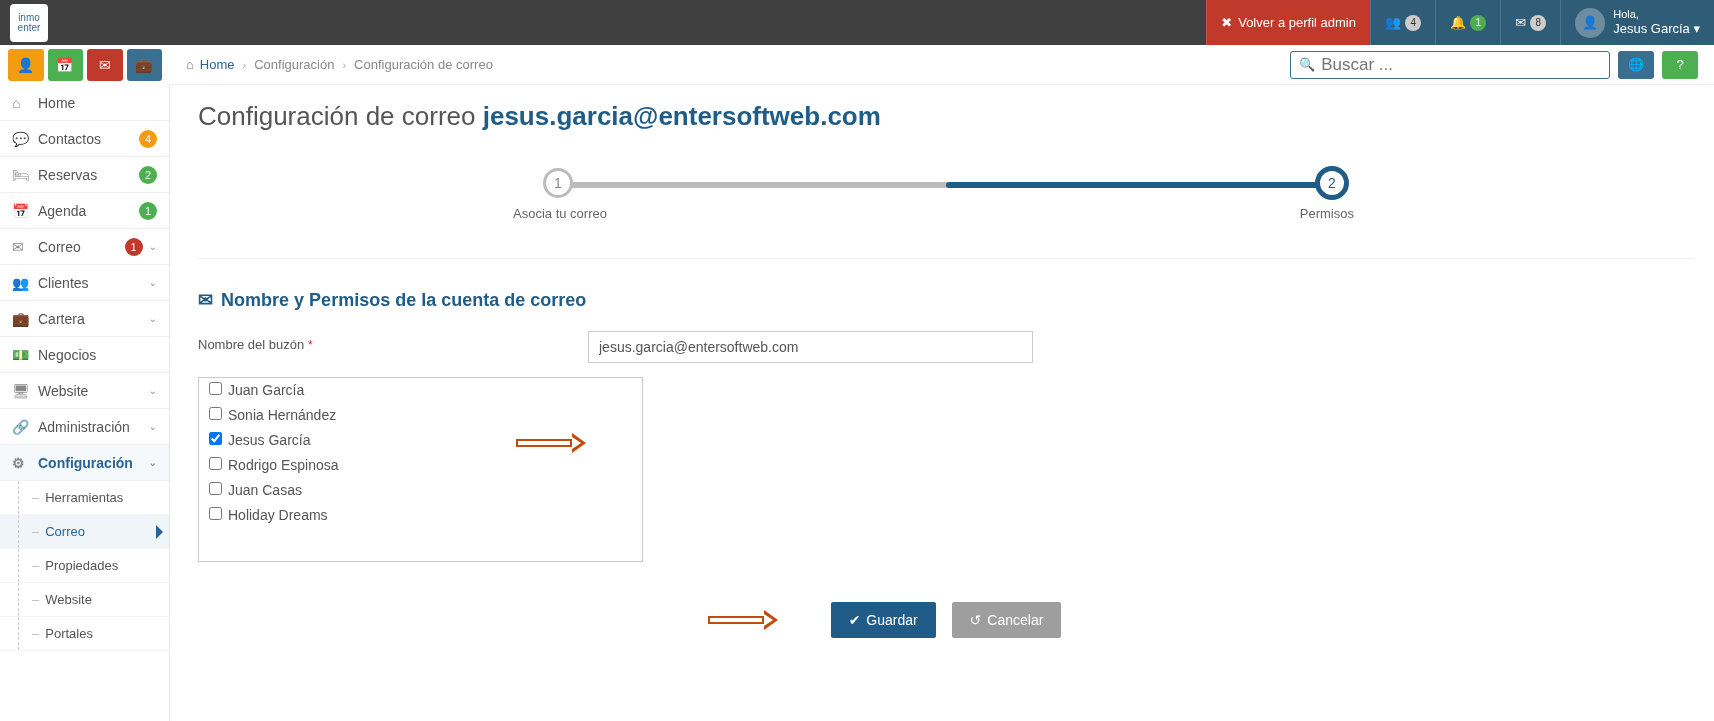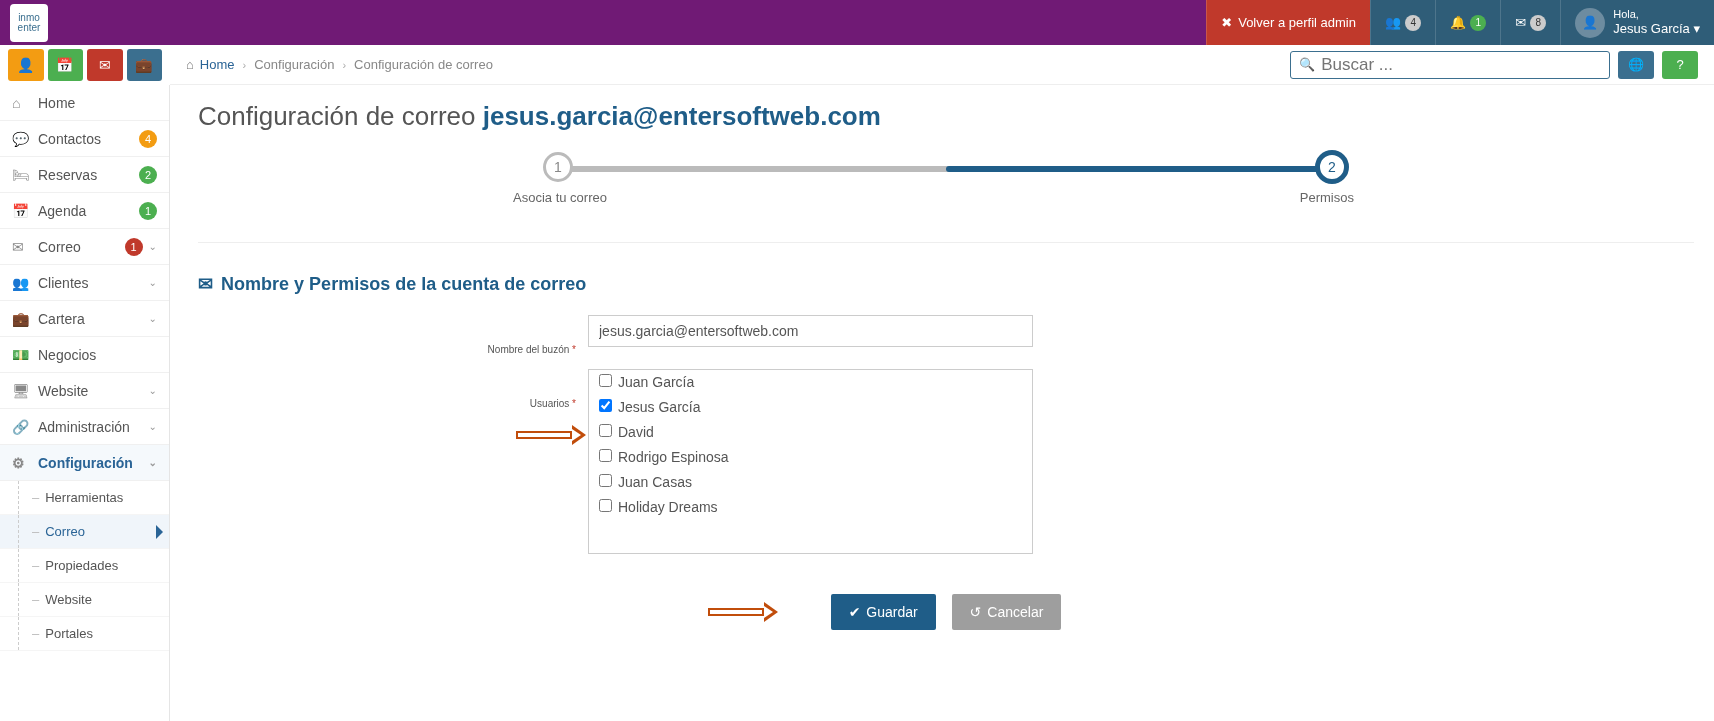--- a/index.html
+++ b/index.html
@@ -1,19 +1,19 @@
 <!DOCTYPE html>
 <html><head>
 <meta charset="utf-8">
 <style>
 * { margin:0; padding:0; box-sizing:border-box; font-family:"Helvetica Neue",Arial,sans-serif; }
 body { background:#fff; font-size:14px; color:#333; }
 
 
-.topbar { height:45px; background:#701a75; color:#fff; display:flex; align-items:center; }
+.topbar { height:45px; background:#404040; color:#fff; display:flex; align-items:center; }
 .logo-box { width:38px; height:38px; margin:0 6px 0 10px; background:#fff; border-radius:4px; display:flex; align-items:center; justify-content:center; color:#3b6f8f; font-size:10px; text-align:center; line-height:1; }
 .app-title { font-size:20px; font-weight:300; }
 .topbar-right { margin-left:auto; display:flex; align-items:stretch; height:100%; }
 .top-btn { display:flex; align-items:center; padding:0 14px; border-left:1px solid rgba(255,255,255,.15); color:#fff; font-size:13px; cursor:pointer; }
 .top-btn.red { background:#c0392b; }
 .top-btn.dkblue { background:#2f5d78; }
 .top-btn .ticon { margin-right:6px; }
 .badge-sm { background:#ccc; color:#333; border-radius:50%; width:16px; height:16px; font-size:10px; display:inline-flex; align-items:center; justify-content:center; margin-left:4px; }
 .badge-green { background:#4caf50; color:#fff; }
 .avatar { width:30px; height:30px; border-radius:50%; background:#6d8ca0; margin-right:8px; display:flex; align-items:center; justify-content:center; }
@@ -45,41 +45,41 @@
 .crumb-bar a { color:#2a6496; text-decoration:none; }
 .crumb-bar .sep { color:#aaa; margin:0 8px; font-size:11px; }
 .crumb-bar .cur { color:#888; }
 .search-wrap { margin-left:auto; display:flex; align-items:center; gap:8px; }
 .search-box { display:flex; align-items:center; border:1px solid #3b6f8f; border-radius:3px; height:28px; width:320px; padding:0 8px; color:#3b6f8f; }
 .search-box input { border:none; outline:none; flex:1; font-size:17px; color:#333; }
 .sqbtn { width:36px; height:28px; background:#3b6f8f; color:#fff; display:flex; align-items:center; justify-content:center; border-radius:3px; cursor:pointer; }
 .sqbtn.green { background:#4caf50; }
 
 .content { padding:10px 20px 30px 28px; }
-h1.page-title { font-size:26px; font-weight:400; color:#555; margin:6px 0 20px; }
+h1.page-title { font-size:26px; font-weight:400; color:#555; margin:6px 0 36px; }
 h1.page-title .em { color:#1f5d88; font-weight:600; }
 
 
 .stepper { position:relative; height:60px; margin:10px 360px 30px 360px; }
 .step-line { position:absolute; top:14px; left:0; right:0; height:6px; background:#bbb; border-radius:3px; }
 .step-line .fill { position:absolute; top:0; bottom:0; left:50%; right:0; background:#1f5d88; border-radius:3px; }
 .step { position:absolute; top:0; width:30px; height:30px; border-radius:50%; background:#fff; border:3px solid #bbb; display:flex; align-items:center; justify-content:center; color:#888; font-size:14px; }
 .step.done { border-color:#1f5d88; color:#1f5d88; border-width:5px; width:34px; height:34px; top:-2px; }
 .step1 { left:-15px; }
 .step2 { right:-15px; }
 .step-label { position:absolute; top:38px; font-size:13px; color:#666; white-space:nowrap; }
 .step-label.l1 { left:-45px; }
 .step-label.l2 { right:-20px; }
 
 hr.sep-line { border:none; border-top:1px solid #eee; margin:0 0 30px; }
 
 .section-title { color:#1f5d88; font-size:18px; font-weight:600; display:flex; align-items:center; gap:8px; margin-bottom:20px; }
 
 .form-row { display:flex; align-items:flex-start; margin-bottom:14px; }
-.form-label { width:390px; text-align:right; padding-right:12px; padding-top:6px; color:#555; font-size:10px;margin-top:23px; }
+.form-label { width:390px; text-align:left; padding-right:12px; padding-top:6px; color:#555; font-size:13px; }
 .req { color:#c0392b; }
 .form-control { width:445px; height:32px; border:1px solid #ccc; padding:0 10px; font-size:14px; color:#555; }
 .user-list-box { width:445px; height:185px; border:1px solid #ccc; overflow-y:scroll; padding:4px 10px; position:relative; }
 .user-row { display:flex; align-items:flex-start; height:25px; font-size:14px; color:#555; }
 .user-row input { margin-right:6px; }
 
 .btn-row { text-align:center; margin-top:40px; }
 .btn { display:inline-flex; align-items:center; gap:6px; height:36px; padding:0 18px; border:none; color:#fff; font-size:14px; border-radius:2px; cursor:pointer; }
 .btn-primary { background:#1f5d88; }
 .btn-secondary { background:#9e9e9e; margin-left:12px; }
@@ -272,35 +272,32 @@
     </div>
 
     <div class="form-row">
       <div class="form-label">
         <span>Nombre del buzón</span> <span class="req">*</span>
       </div>
       <input class="form-control" value="jesus.garcia@entersoftweb.com" style="">
     </div>
 
     <div class="form-row" style="position:relative;">
-      <div class="form-label">
-        <span>Usuarios</span> <span class="req">*</span>
-      </div>
       <div class="user-list-box" id="user-list">
           <div class="user-row">
             <input type="checkbox" style="">
     <span>Juan García</span>
+          </div>
+          <div class="user-row">
+            <input type="checkbox" style="">
+    <span>Sonia Hernández</span>
           </div>
           <div class="user-row">
             <input type="checkbox" checked="" style="">
     <span>Jesus García</span>
-          </div>
-          <div class="user-row">
-            <input type="checkbox" style="">
-    <span>David</span>
           </div>
           <div class="user-row">
             <input type="checkbox" style="">
     <span>Rodrigo Espinosa</span>
           </div>
           <div class="user-row">
             <input type="checkbox" style="">
     <span>Juan Casas</span>
           </div>
           <div class="user-row">

